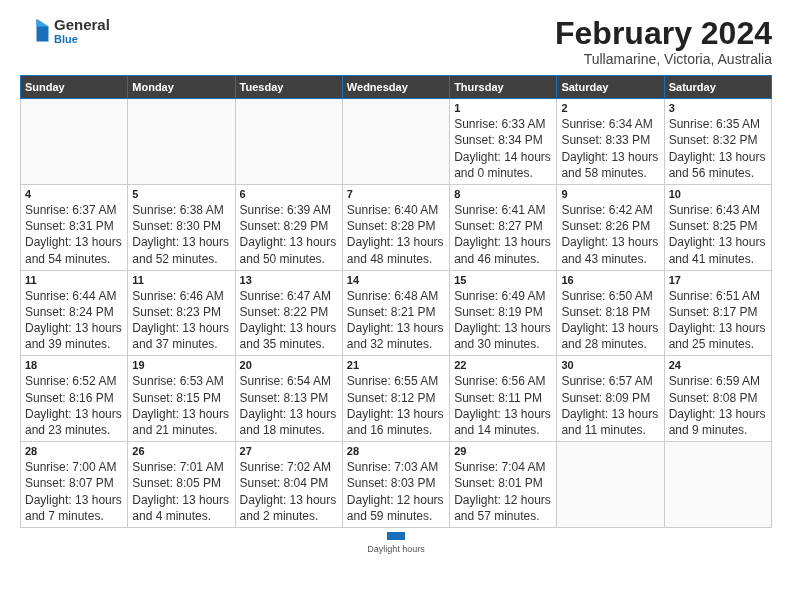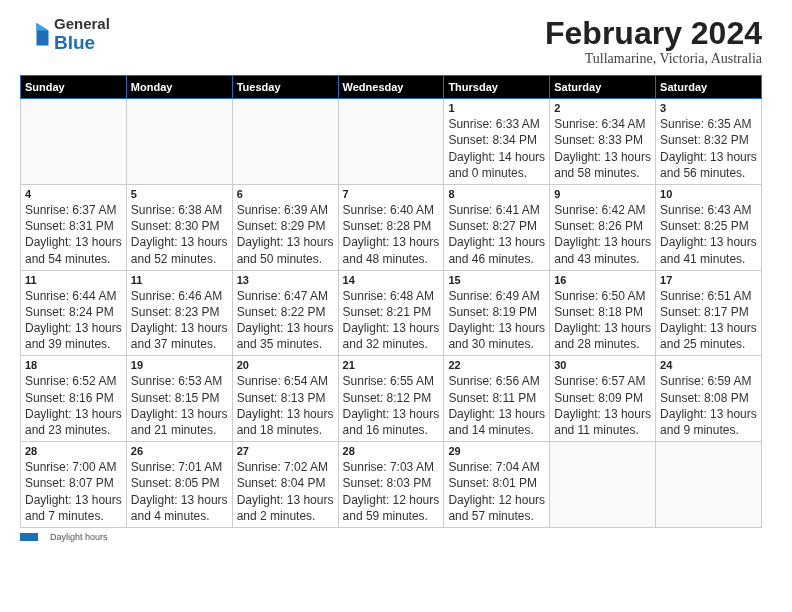--- a/index.html
+++ b/index.html
@@ -6,21 +6,21 @@
     body {
       font-family: Arial, sans-serif;
       background: #fff;
       width: 792px;
       height: 612px;
       overflow: hidden;
     }
     .page {
       width: 792px;
       height: 468px;
-      padding: 16px 30px 12px 20px;
+      padding: 16px 20px 12px 20px;
       display: flex;
       flex-direction: column;
     }
     .header {
       display: flex;
       justify-content: space-between;
       align-items: flex-start;
       margin-bottom: 8px;
     }
     .logo {
@@ -32,52 +32,51 @@
       display: flex;
       flex-direction: column;
       line-height: 1.1;
     }
     .logo-general {
       font-size: 15px;
       font-weight: bold;
       color: #333;
     }
     .logo-blue {
-      font-size: 19px;
+      font-size: 11px;
       font-weight: bold;
       color: #1a6fba;
     }
     .logo-icon {
       width: 30px;
       height: 30px;
     }
     .title-block {
       text-align: right;
     }
     .month-title {
       font-size: 32px;
       font-weight: bold;
       color: #222;
       line-height: 1.1;
       text-align: right;
     }
     .location {
       font-size: 14px;
       color: #444;
-      font-family: Liberation Serif, serif;
     }
     .calendar {
       flex: 1;
       border: 1px solid #ccc;
       border-collapse: collapse;
       width: 100%;
       table-layout: fixed;
     }
     .calendar th {
-      background-color: #000000;
+      background-color: #404040;
       color: #fff;
       font-size: 11px;
       font-weight: bold;
       padding: 5px 4px;
       border: 1px solid #1a6fba;
       text-align: left;
     }
     .calendar td {
       border: 1px solid #ccc;
       vertical-align: top;
@@ -100,21 +99,22 @@
       font-size: 12px;
       color: #333;
       line-height: 1.35;
     }
     .footer-note {
       margin-top: 4px;
       font-size: 9px;
       color: #555;
       display: flex;
       align-items: center;
-      gap: 12px;
+      gap: 4px;
+      flex-direction: column;
     }
     .footer-bar {
       display: inline-block;
       width: 18px;
       height: 8px;
       background: #1a6fba;
       vertical-align: middle;
     }
   </style>
 </head>

